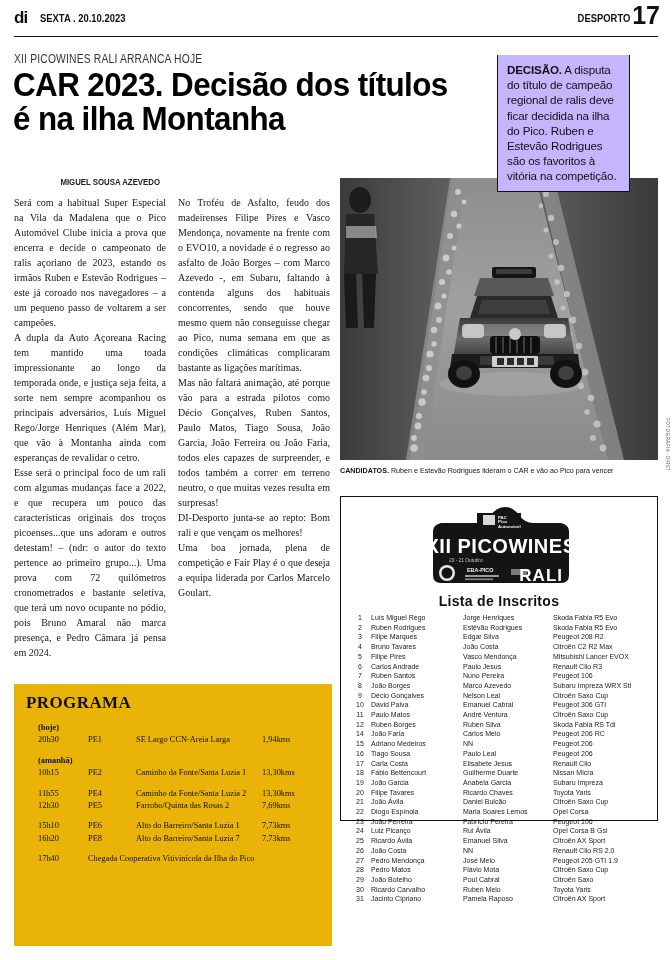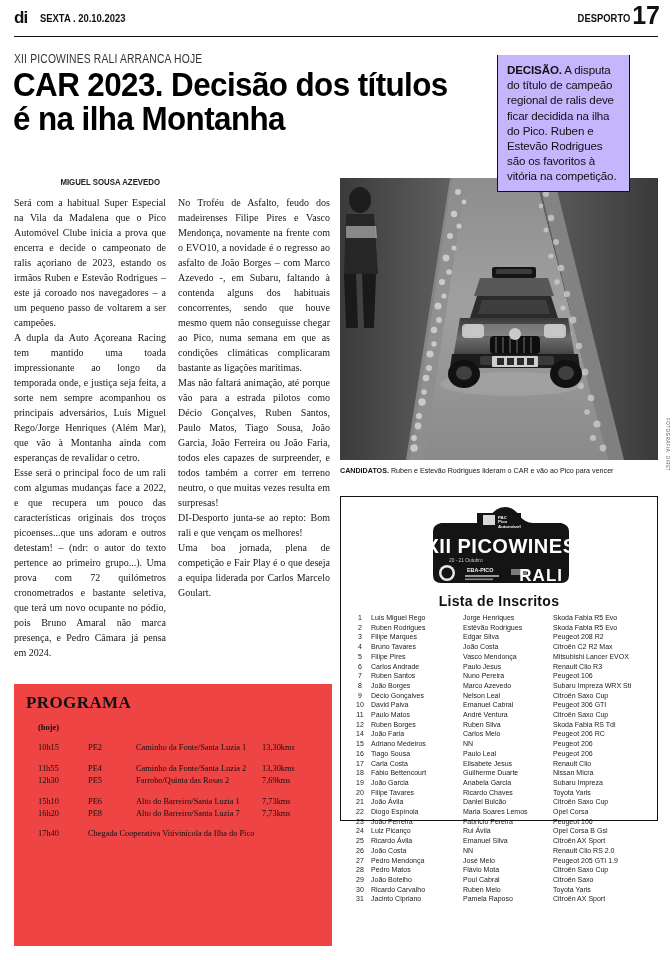--- a/index.html
+++ b/index.html
@@ -60,21 +60,21 @@
   
   .decisao{position:absolute;left:497px;top:55px;width:133px;height:137px;
     border-left:1px solid #111;border-right:1px solid #111;border-bottom:1px solid #111;
     background:#c4b5fd;box-sizing:border-box;padding:7px 9px 0 9px;}
   .decisao p{margin:0;font-family:"Liberation Sans",sans-serif;font-size:11.6px;
     line-height:15.2px;color:#111;letter-spacing:-0.15px;}
   .decisao b{font-weight:bold;}
 
   
   .programa{position:absolute;left:14px;top:684px;width:318px;height:262px;
-    background:#ef4444;box-sizing:border-box;padding:9px 12px 0 12px;}
+    background:#eab308;box-sizing:border-box;padding:9px 12px 0 12px;}
   .programa h2{margin:0 0 9px 0;font-family:"Liberation Serif",serif;font-weight:bold;
     font-size:17px;letter-spacing:.4px;color:#111;}
   .ptable{width:100%;border-collapse:collapse;font-family:"Liberation Serif",serif;
     font-size:8.4px;color:#111;}
   .ptable td{padding:0 0 1px 12px;vertical-align:top;line-height:11.4px;white-space:nowrap;}
   .ptable td.t{width:38px;}
   .ptable td.pe{width:36px;}
   .ptable td.nm{width:auto;}
   .ptable td.km{width:58px;text-align:left;}
   .ptable tr.grp td{font-weight:bold;padding-top:0;}
@@ -283,22 +283,31 @@
     <p><b>DECISÃO.</b><span> A disputa do título de campeão regional de ralis deve ficar decidida na ilha do Pico. Ruben e Estevão Rodrigues são os favoritos à vitória na competição.</span></p>
   </div>
 
   <div class="programa">
     <h2>PROGRAMA</h2>
     <table class="ptable">
       <tbody>
           <tr class="grp">
             <td colspan="4">(hoje)</td>
           </tr>
+          <tr>
+            <td class="t">20h30</td>
+            <td class="pe">PE1</td>
+            <td class="nm">SE Largo CCN-Areia Larga</td>
+            <td class="km">1,94kms</td>
+          </tr>
           <tr class="sp">
             <td colspan="4"></td>
+          </tr>
+          <tr class="grp">
+            <td colspan="4">(amanhã)</td>
           </tr>
           <tr>
             <td class="t">10h15</td>
             <td class="pe">PE2</td>
             <td class="nm">Caminho da Fonte/Santa Luzia 1</td>
             <td class="km">13,30kms</td>
           </tr>
           <tr class="sp">
             <td colspan="4"></td>
           </tr>

